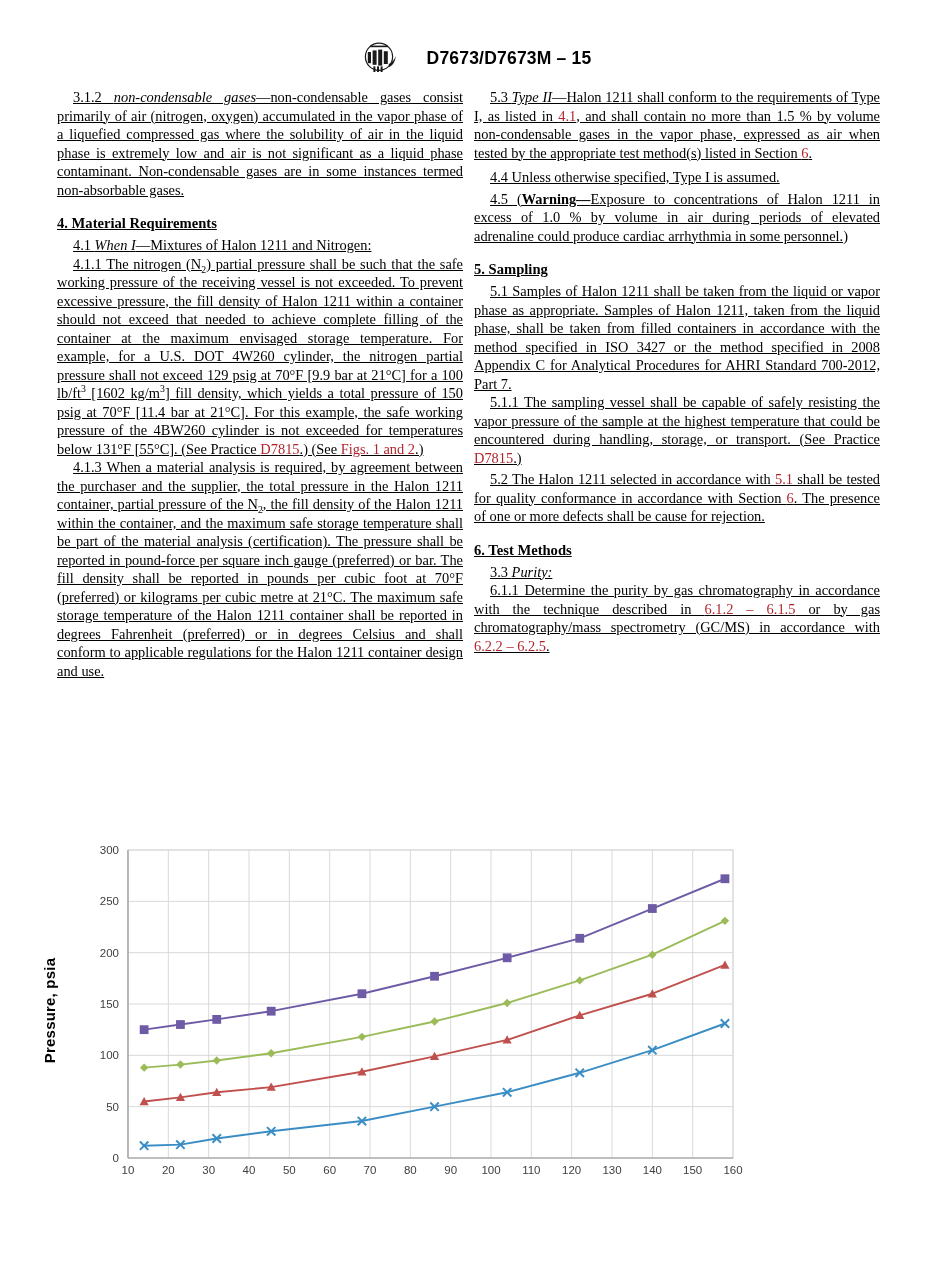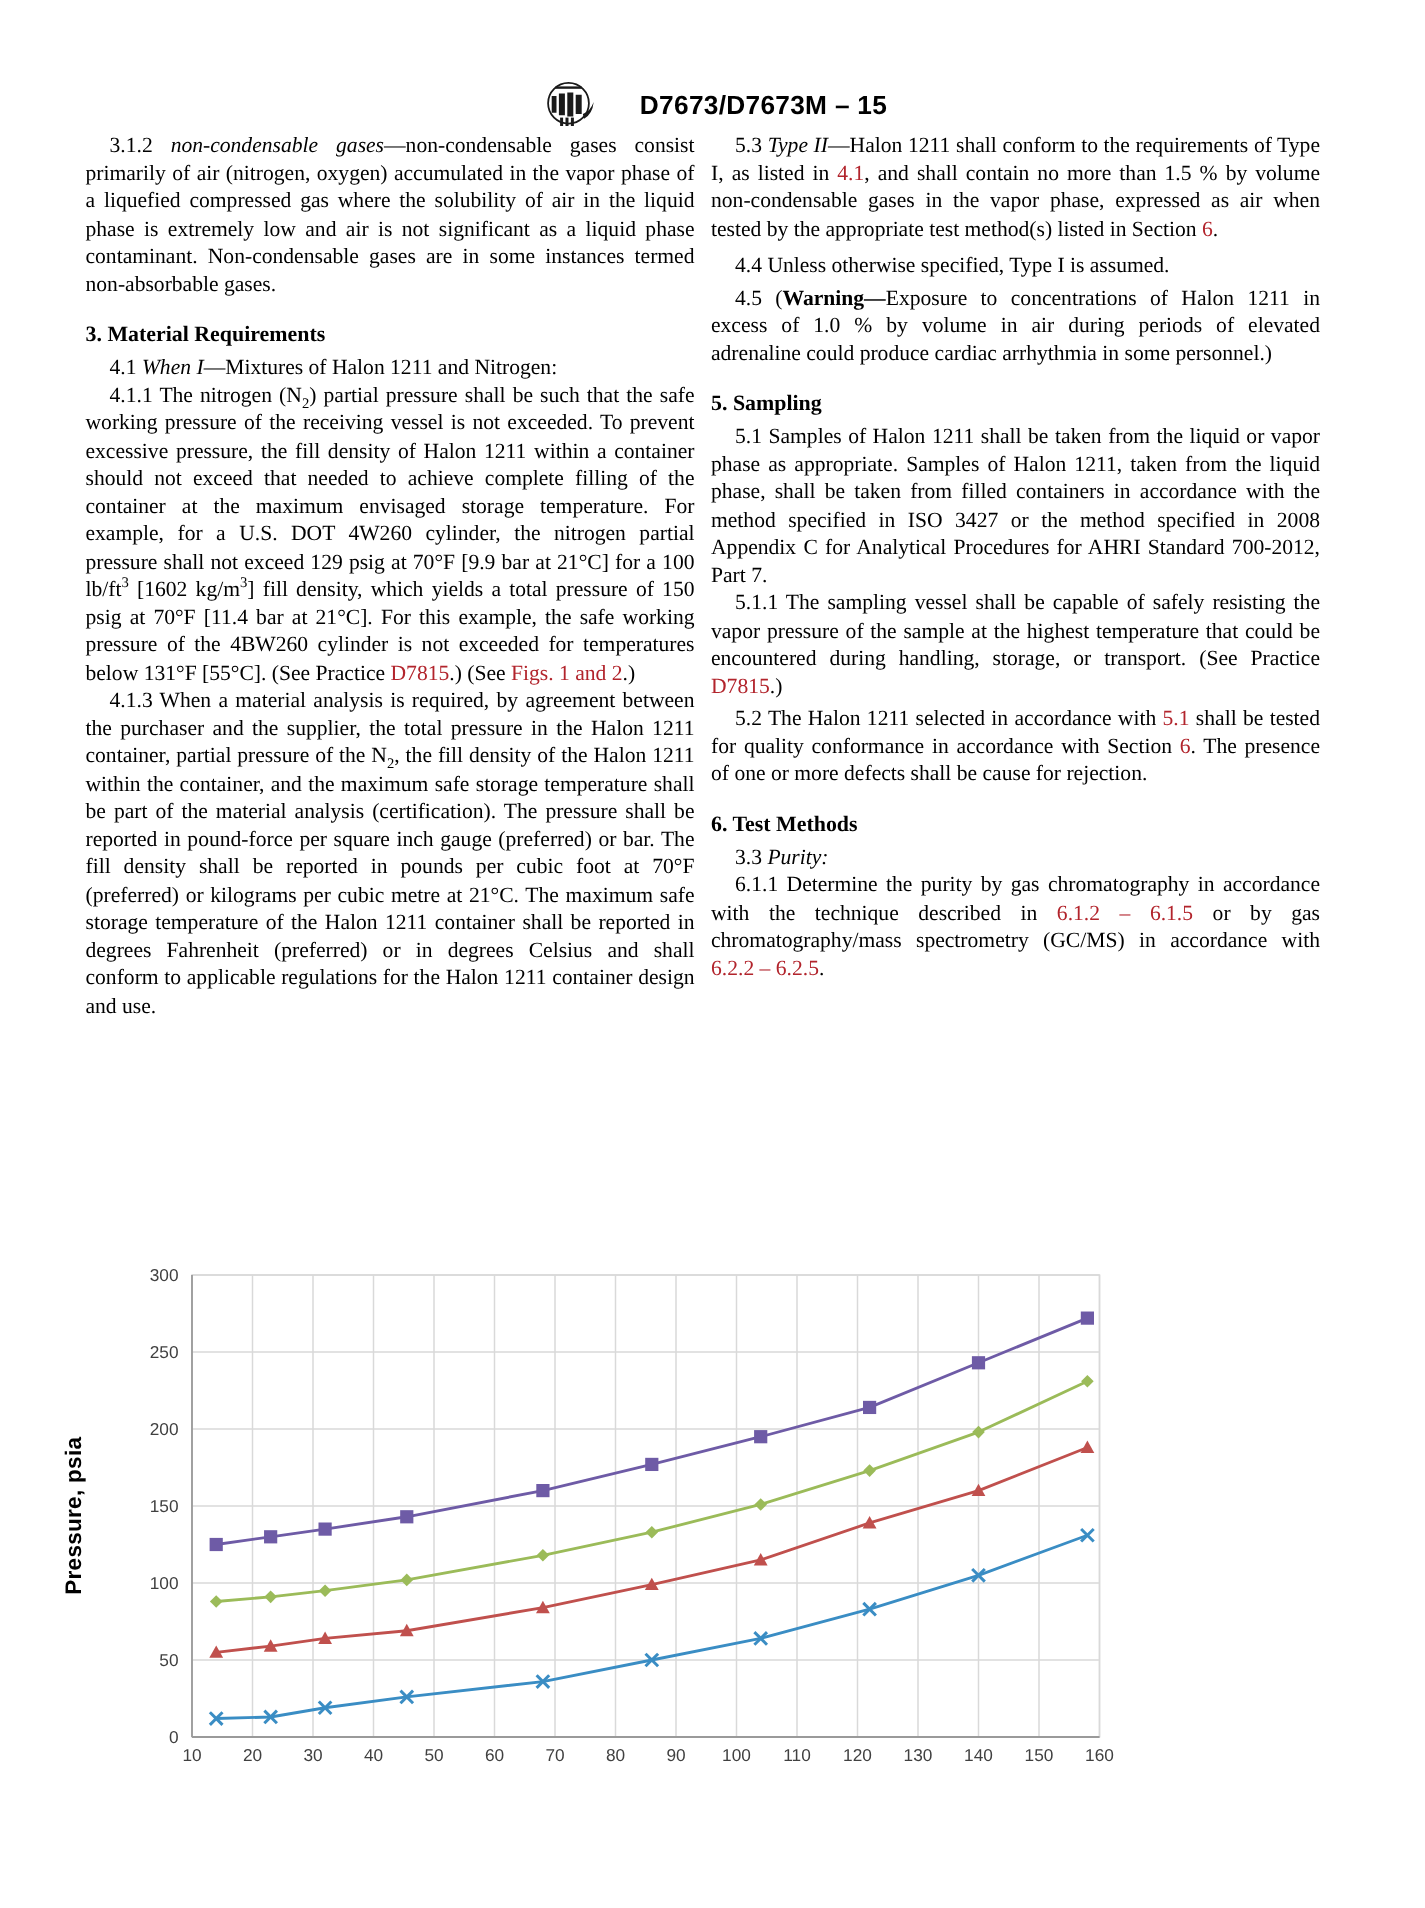--- a/index.html
+++ b/index.html
@@ -11,36 +11,36 @@
     position:relative;
     overflow:hidden;
   }
   .page{
     position:absolute;
     left:0;top:0;width:950px;height:1272px;
   }
 
   
   .header{
-    position:absolute;left:0;top:52px;width:950px;
+    position:absolute;left:0;top:40px;width:950px;
     display:flex;align-items:center;justify-content:center;gap:28px;
   }
   .astm-logo{
     width:40px;height:36px;display:block;
   }
   .doc-title{
     font-family:"Liberation Sans", sans-serif;
     font-weight:bold;font-size:17.5px;letter-spacing:.2px;
   }
 
   
   .columns{
     position:absolute;left:57px;top:88px;
     width:838px;
-    display:flex;gap:11px;
+    display:flex;gap:11px;text-decoration:underline;
   }
   .col{width:406px;}
   p{
     margin:0;
     font-size:14.4px;
     line-height:1.285;
     text-align:justify;
     text-justify:inter-word;
     hyphens:manual;
   }
@@ -104,21 +104,21 @@
     <div class="doc-title">D7673/D7673M – 15</div>
   </div>
 
   <div class="columns">
 
     <div class="col">
 
       <p class="ind"><span>3.1.2 </span><i>non-condensable gases</i><span>—non-condensable gases consist primarily of air (nitrogen, oxygen) accumulated in the vapor phase of a liquefied compressed gas where the solubility of air in the liquid phase is extremely low and air is not significant as a liquid phase contaminant. Non-condensable gases are in some instances termed non-absorbable gases.</span></p>
 
       <div class="gap"></div>
-      <h3 class="sec">3.  Material Requirements</h3>
+      <h3 class="sec">4.  Material Requirements</h3>
 
       <p class="ind"><span>4.1 </span><i>When I</i><span>—Mixtures of Halon 1211 and Nitrogen:</span></p>
 
       <p class="ind"><span>4.1.1  The nitrogen (N</span><sub>2</sub><span>) partial pressure shall be such that the safe working pressure of the receiving vessel is not exceeded. To prevent excessive pressure, the fill density of Halon 1211 within a container should not exceed that needed to achieve complete filling of the container at the maximum envisaged storage temperature. For example, for a U.S. DOT 4W260 cylinder, the nitrogen partial pressure shall not exceed 129 psig at 70°F [9.9 bar at 21°C] for a 100 lb/ft</span><sup>3</sup><span> [1602 kg/m</span><sup>3</sup><span>] fill density, which yields a total pressure of 150 psig at 70°F [11.4 bar at 21°C]. For this example, the safe working pressure of the 4BW260 cylinder is not exceeded for temperatures below 131°F [55°C]. (See Practice </span><a class="ref">D7815</a><span>.) (See </span><a class="ref">Figs. 1 and 2</a><span>.)</span></p>
 
 
       <p class="ind"><span>4.1.3  When a material analysis is required, by agreement between the purchaser and the supplier, the total pressure in the Halon 1211 container, partial pressure of the N</span><sub>2</sub><span>, the fill density of the Halon 1211 within the container, and the maximum safe storage temperature shall be part of the material analysis (certification). The pressure shall be reported in pound-force per square inch gauge (preferred) or bar. The fill density shall be reported in pounds per cubic foot at 70°F (preferred) or kilograms per cubic metre at 21°C. The maximum safe storage temperature of the Halon 1211 container shall be reported in degrees Fahrenheit (preferred) or in degrees Celsius and shall conform to applicable regulations for the Halon 1211 container design and use.</span></p>
 
     </div>
 

